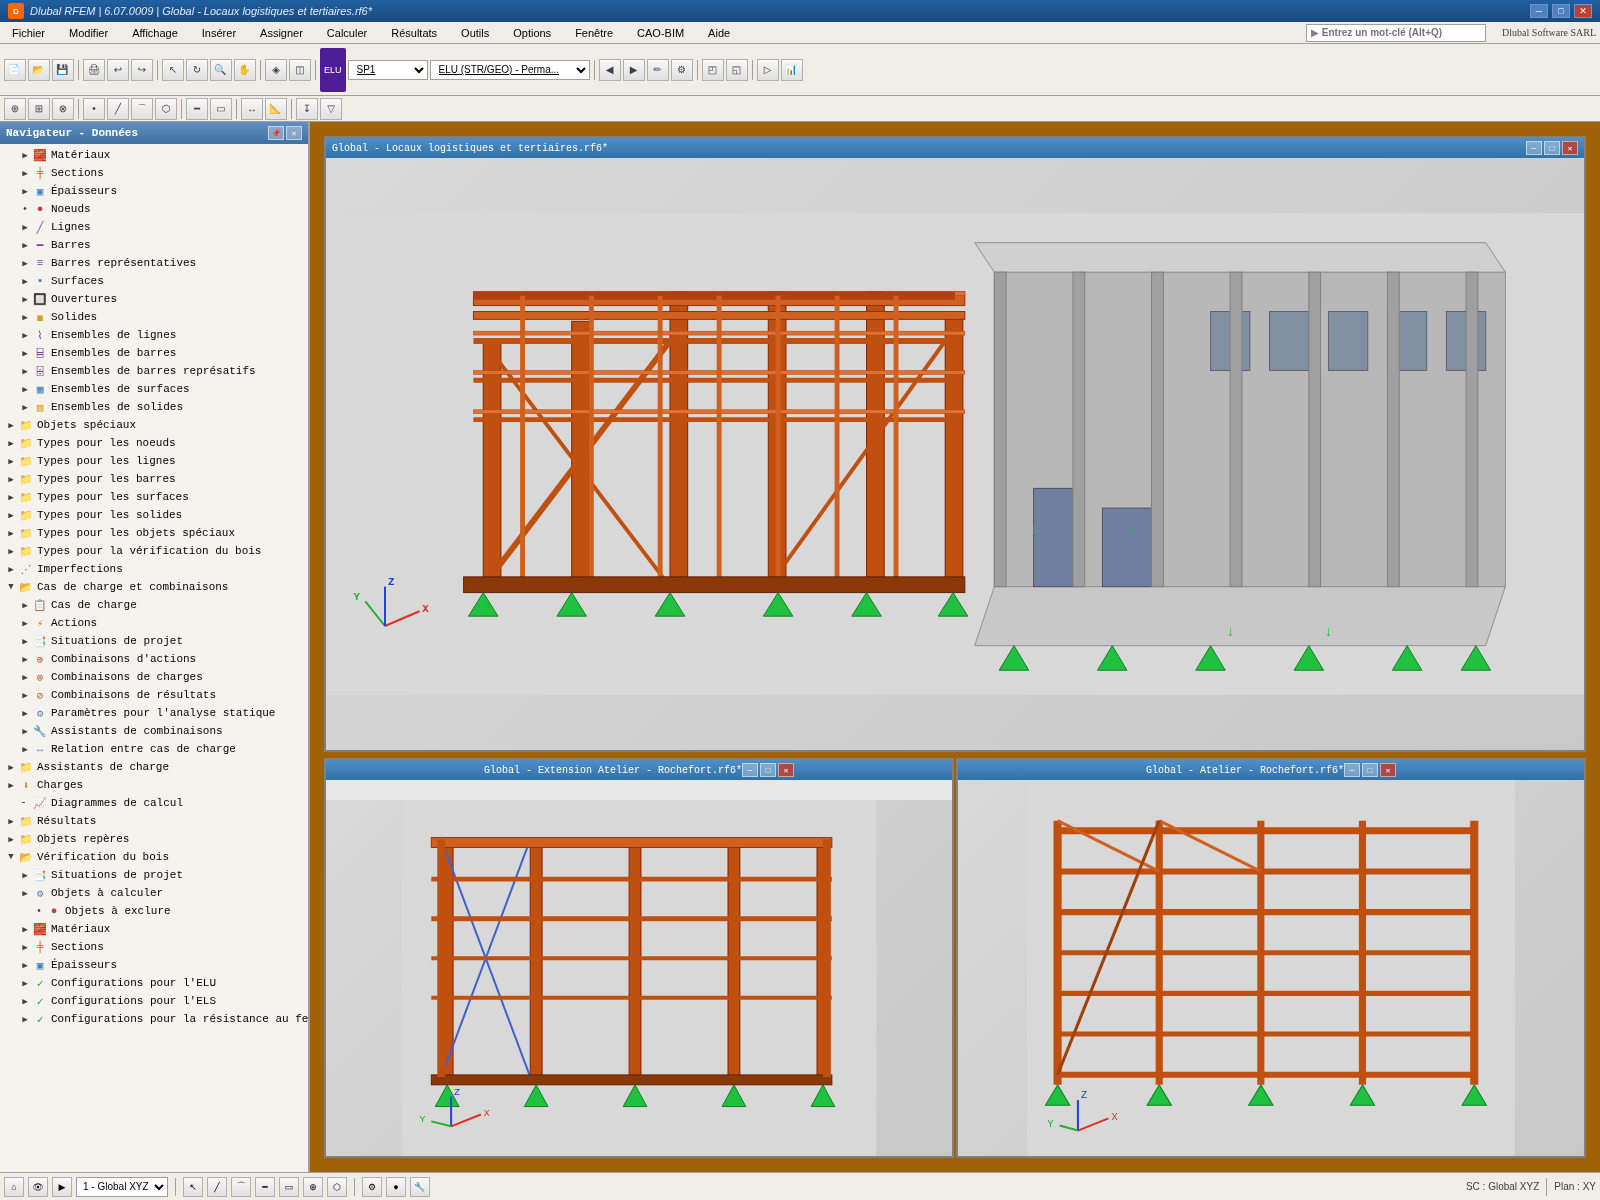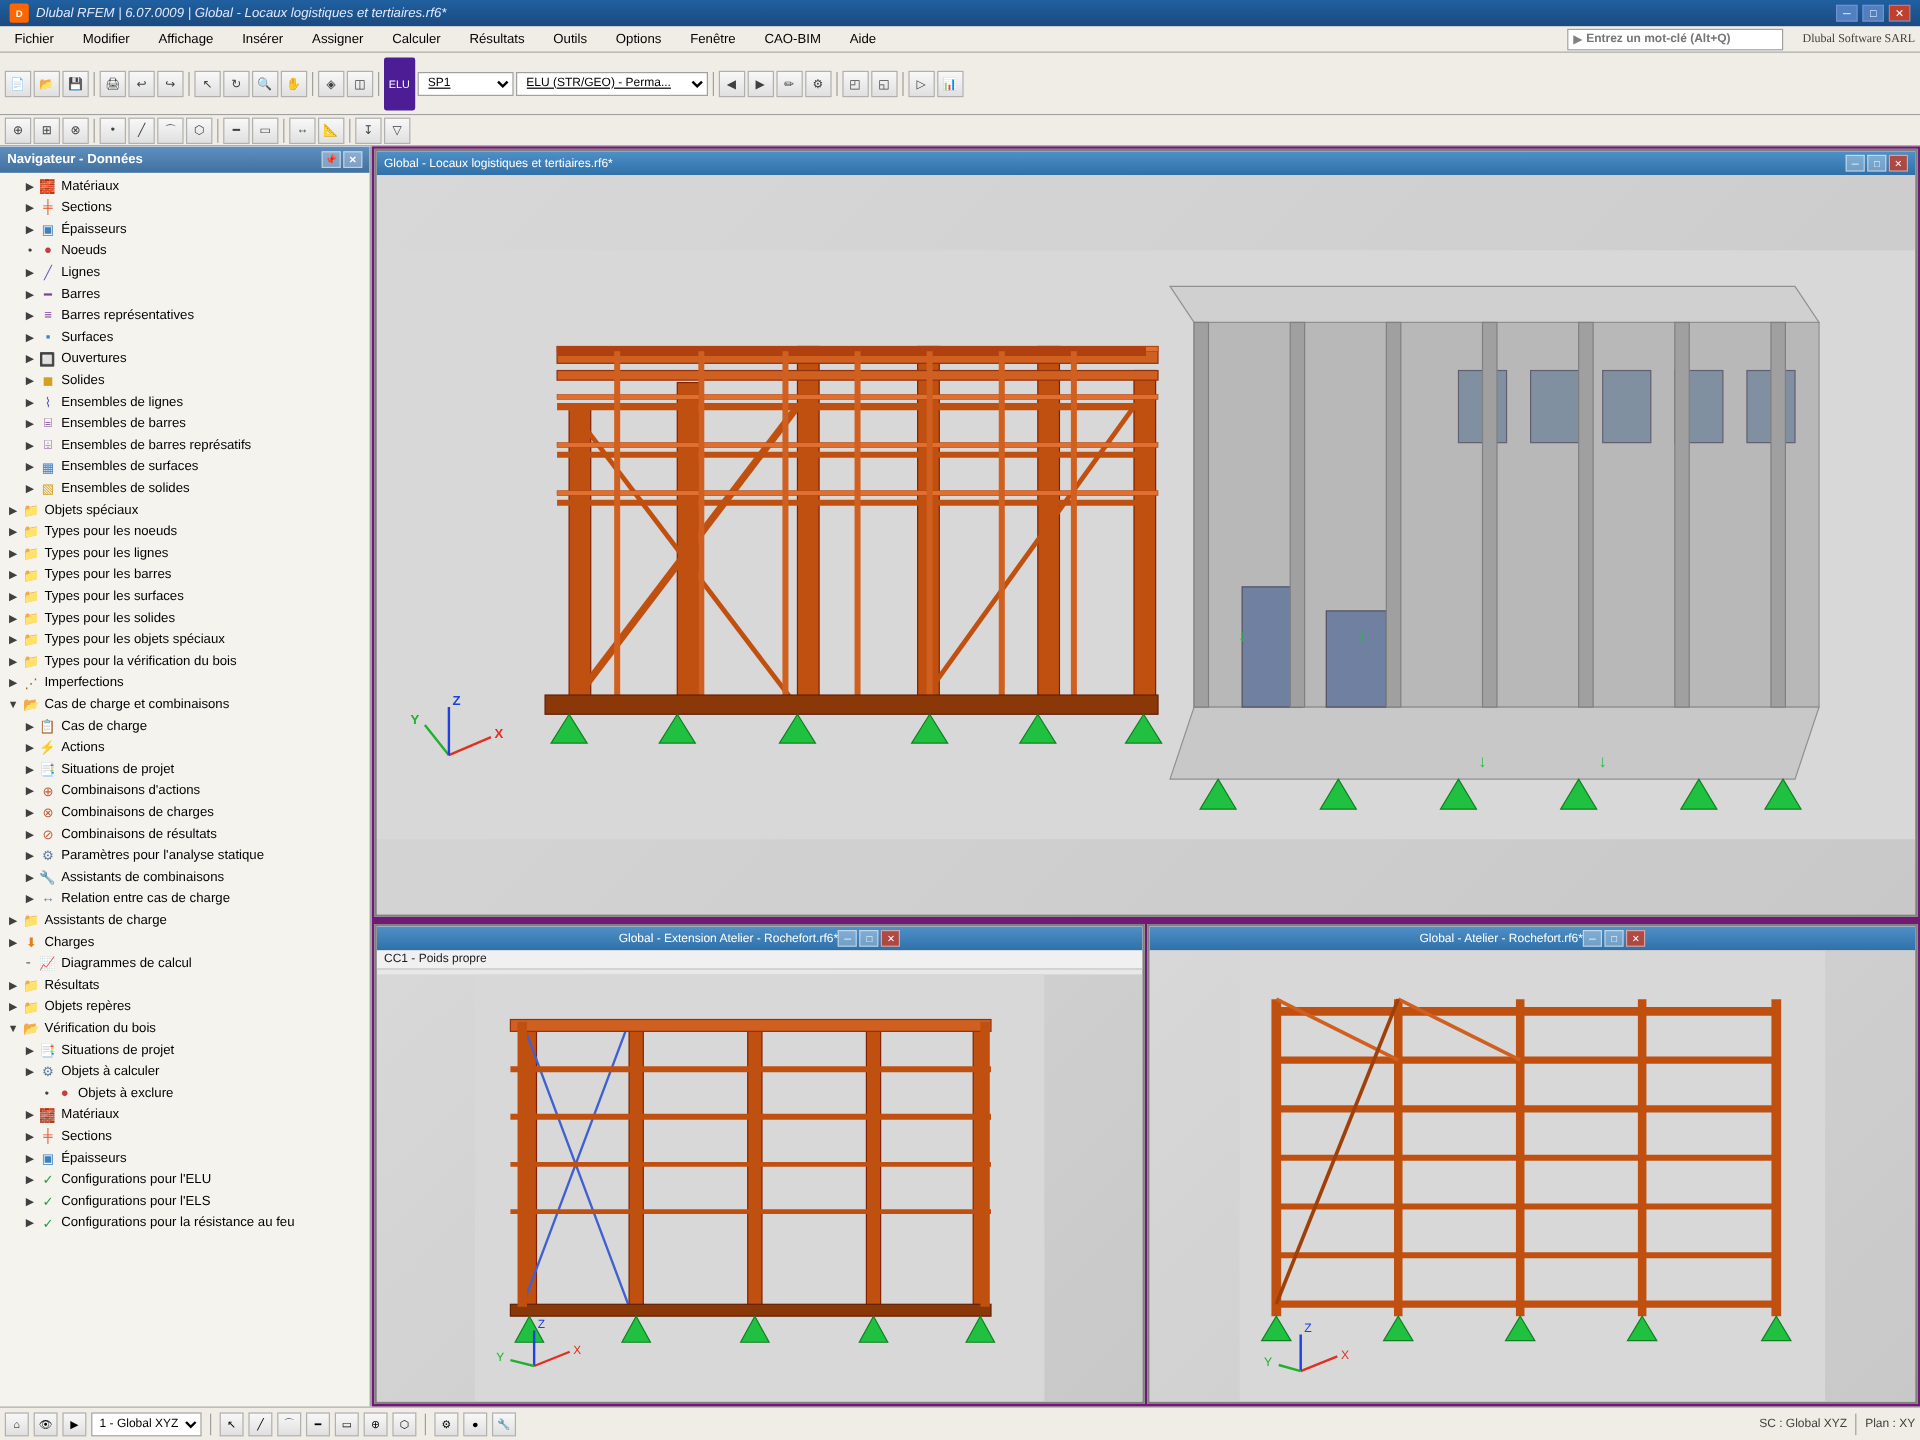--- a/index.html
+++ b/index.html
@@ -63,20 +63,21 @@
       align-items: center;
       padding: 2px 4px;
       gap: 2px;
       overflow: hidden;
     }
 
     
     #main-content {
       display: flex;
       height: calc(1200px - 22px - 22px - 52px - 26px - 28px);
+      font-family: Liberation Mono, monospace;
     }
 
     
     #left-panel {
       width: 310px;
       min-width: 310px;
       background: #f5f3ee;
       border-right: 2px solid #a0a0a0;
       display: flex;
       flex-direction: column;
@@ -139,23 +140,23 @@
     .icon-imperfection { color: #a06020; }
     .icon-check { color: #20a040; }
     .icon-special { color: #6080a0; }
     .icon-combo { color: #c06040; }
 
     
     #right-panel {
       flex: 1;
       display: flex;
       flex-direction: column;
-      background: #701a75;
+      background: #a16207;
       gap: 6px;
-      padding: 2px;
+      padding: 14px;
       overflow: hidden;
     }
 
     
     #view-top {
       flex: 1;
       min-height: 0;
       border: 2px solid #808080;
       background: #e8e8e8;
       position: relative;
@@ -710,23 +711,20 @@
 
       <div class="view-bottom">
         <div class="view-bottom-header">
           <span>Global - Extension Atelier - Rochefort.rf6*</span>
           <div class="view-controls">
             <div class="view-btn">─</div>
             <div class="view-btn">□</div>
             <div class="view-btn close-red">✕</div>
           </div>
         </div>
-        <div class="view-subtitle">
-          <span>CC1 - Poids propre</span>
-        </div>
         <div class="view-canvas">
           <svg viewBox="0 0 480 360" width="100%" height="100%">
             <rect width="480" height="360" fill="#d8d8d8"></rect>
 
             <rect x="40" y="40" width="12" height="240" fill="#c05010" stroke="#802000" stroke-width="1"></rect>
             <rect x="130" y="40" width="12" height="240" fill="#c05010" stroke="#802000" stroke-width="1"></rect>
             <rect x="230" y="40" width="12" height="240" fill="#c05010" stroke="#802000" stroke-width="1"></rect>
             <rect x="330" y="40" width="12" height="240" fill="#c05010" stroke="#802000" stroke-width="1"></rect>
             <rect x="420" y="40" width="12" height="240" fill="#c05010" stroke="#802000" stroke-width="1"></rect>
 

